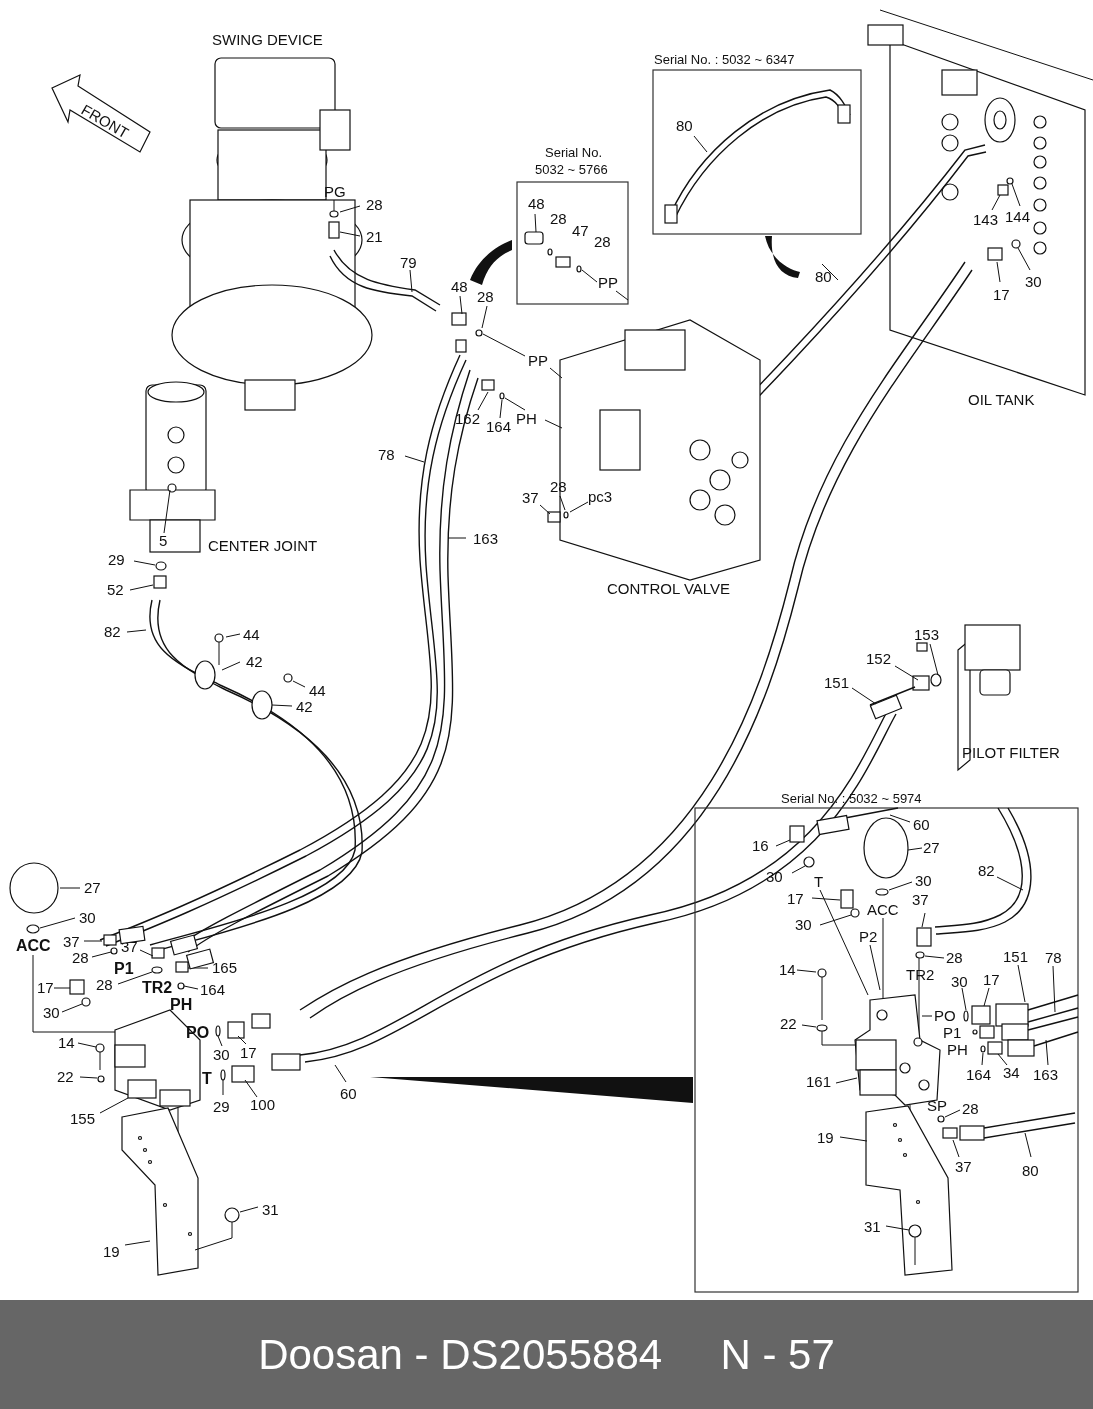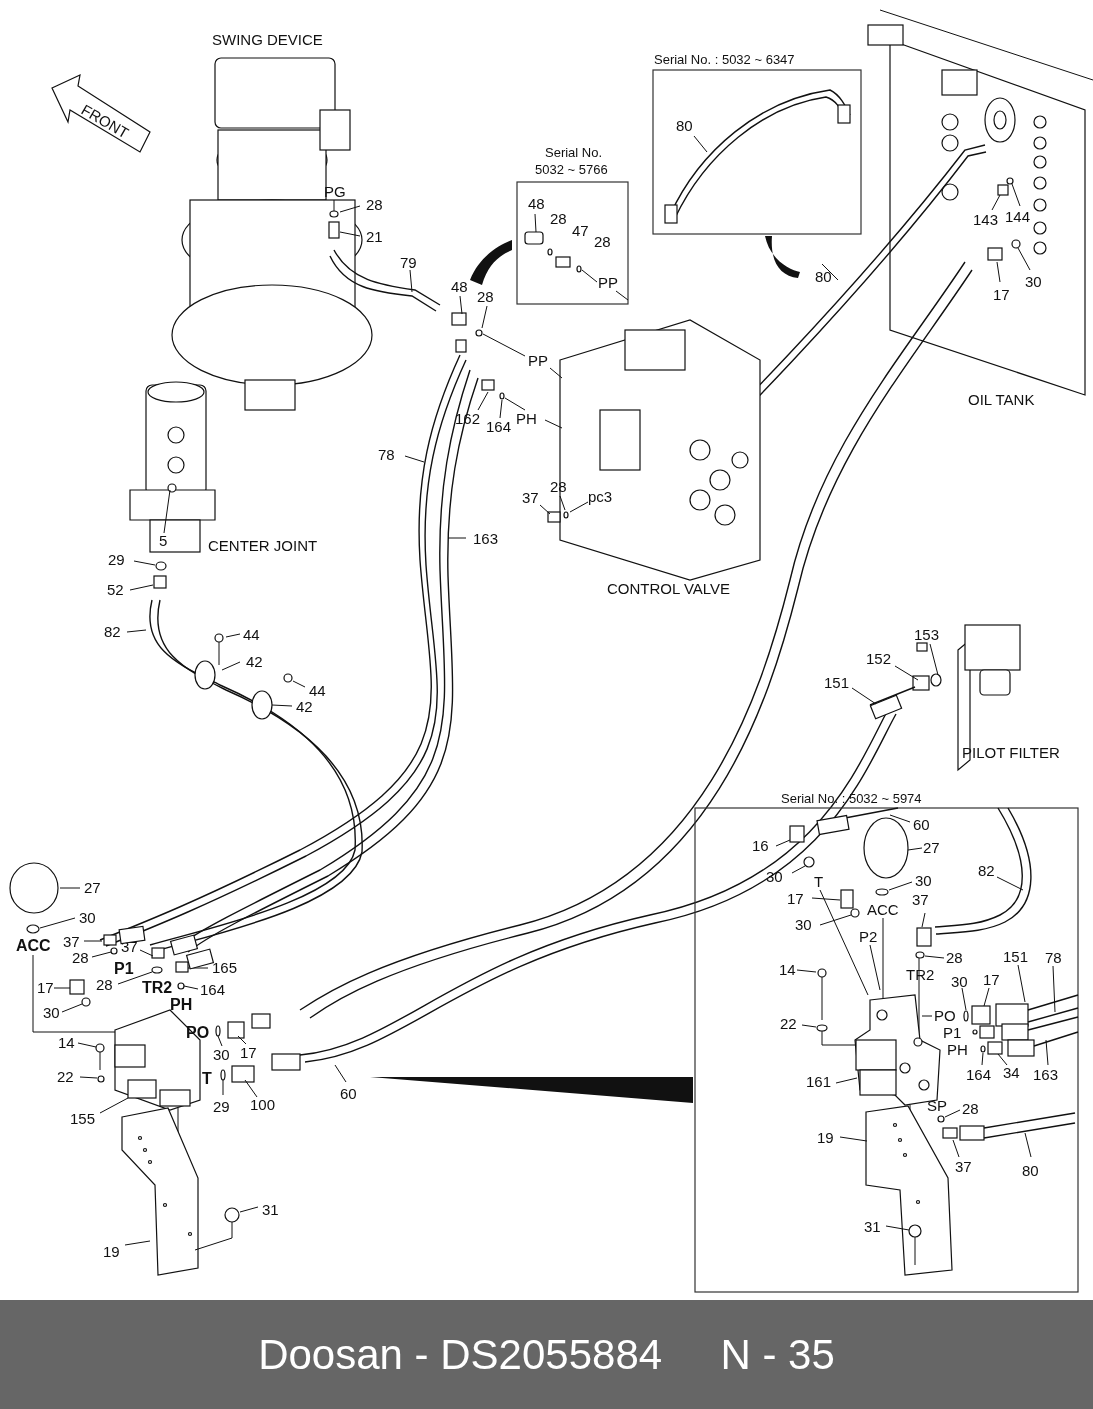--- a/index.html
+++ b/index.html
@@ -442,14 +442,14 @@
     <line class="ln" x1="840" y1="1137" x2="867" y2="1141"></line>
     <text class="lbl" x="817" y="1143">19</text>
     <circle class="part" cx="915" cy="1231" r="6"></circle>
     <line class="ln" x1="915" y1="1237" x2="915" y2="1265"></line>
     <line class="ln" x1="886" y1="1226" x2="909" y2="1230"></line>
     <text class="lbl" x="864" y="1232">31</text>
   </g>
 </svg>
 
 <div id="footer">
-  <span id="footer-text">Doosan - DS2055884     N - 35</span>
+  <span id="footer-text">Doosan - DS2055884     N - 57</span>
 </div>
 
 </body></html>

